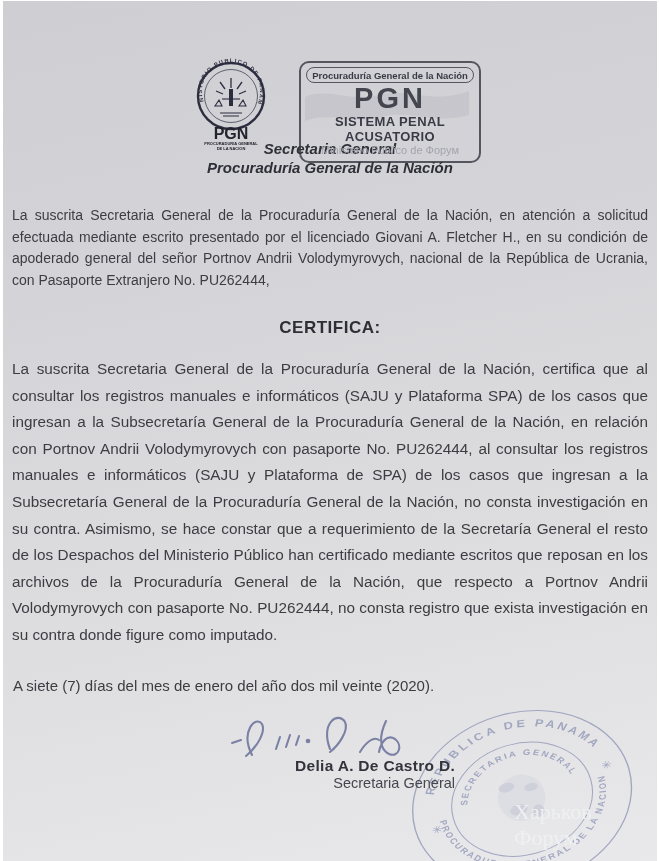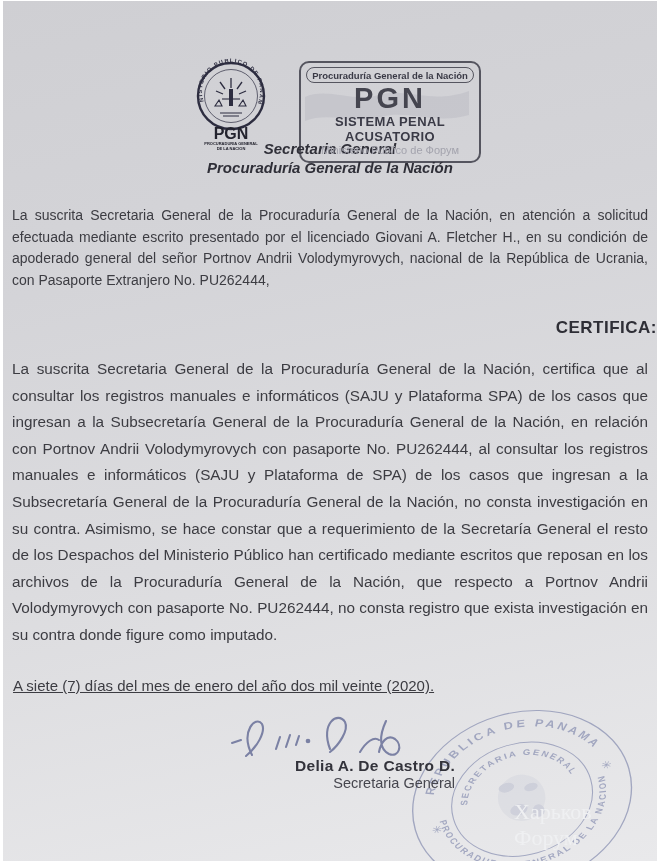--- a/index.html
+++ b/index.html
@@ -44,29 +44,29 @@
     font-weight:bold; font-style:italic; color:#2f2f38;
   }
   .doc-office { top:139px; font-size:15px; }
   .doc-inst   { top:158px; font-size:15px; }
   
   .para-intro {
     position:absolute; top:204px; left:9px; right:9px;
     font-size:14px; line-height:21.5px; text-align:justify; color:#3c3c42;
   }
   .certify-heading {
-    position:absolute; top:317px; width:100%; text-align:right;
+    position:absolute; top:317px; width:100%; text-align:center;
     font-weight:bold; font-size:17px; letter-spacing:.5px; color:#2e2e36;
   }
   .para-main {
     position:absolute; top:355px; left:9px; right:9px;
     font-size:15.3px; line-height:26.6px; text-align:justify; color:#3c3c42;
   }
   .date-line {
-    position:absolute; top:676px; left:10px; font-size:15px; color:#3c3c42;text-decoration:underline;
+    position:absolute; top:676px; left:10px; font-size:15px; color:#3c3c42;
   }
   
   .sig-block { position:absolute; top:710px; left:212px; width:240px; text-align:right; z-index:2; }
   .sig-block svg { display:block; margin:0 auto; }
   .sig-name { font-weight:bold; font-size:15.5px; color:#33333b; margin-top:-4px; letter-spacing:.3px; }
   .sig-title { font-size:14.5px; color:#46464e; }
   
   .stamp {
     position:absolute; left:396px; top:684px; width:238px; height:238px;
     transform:rotate(-16deg) scaleY(.78); transform-origin:50% 42%;

